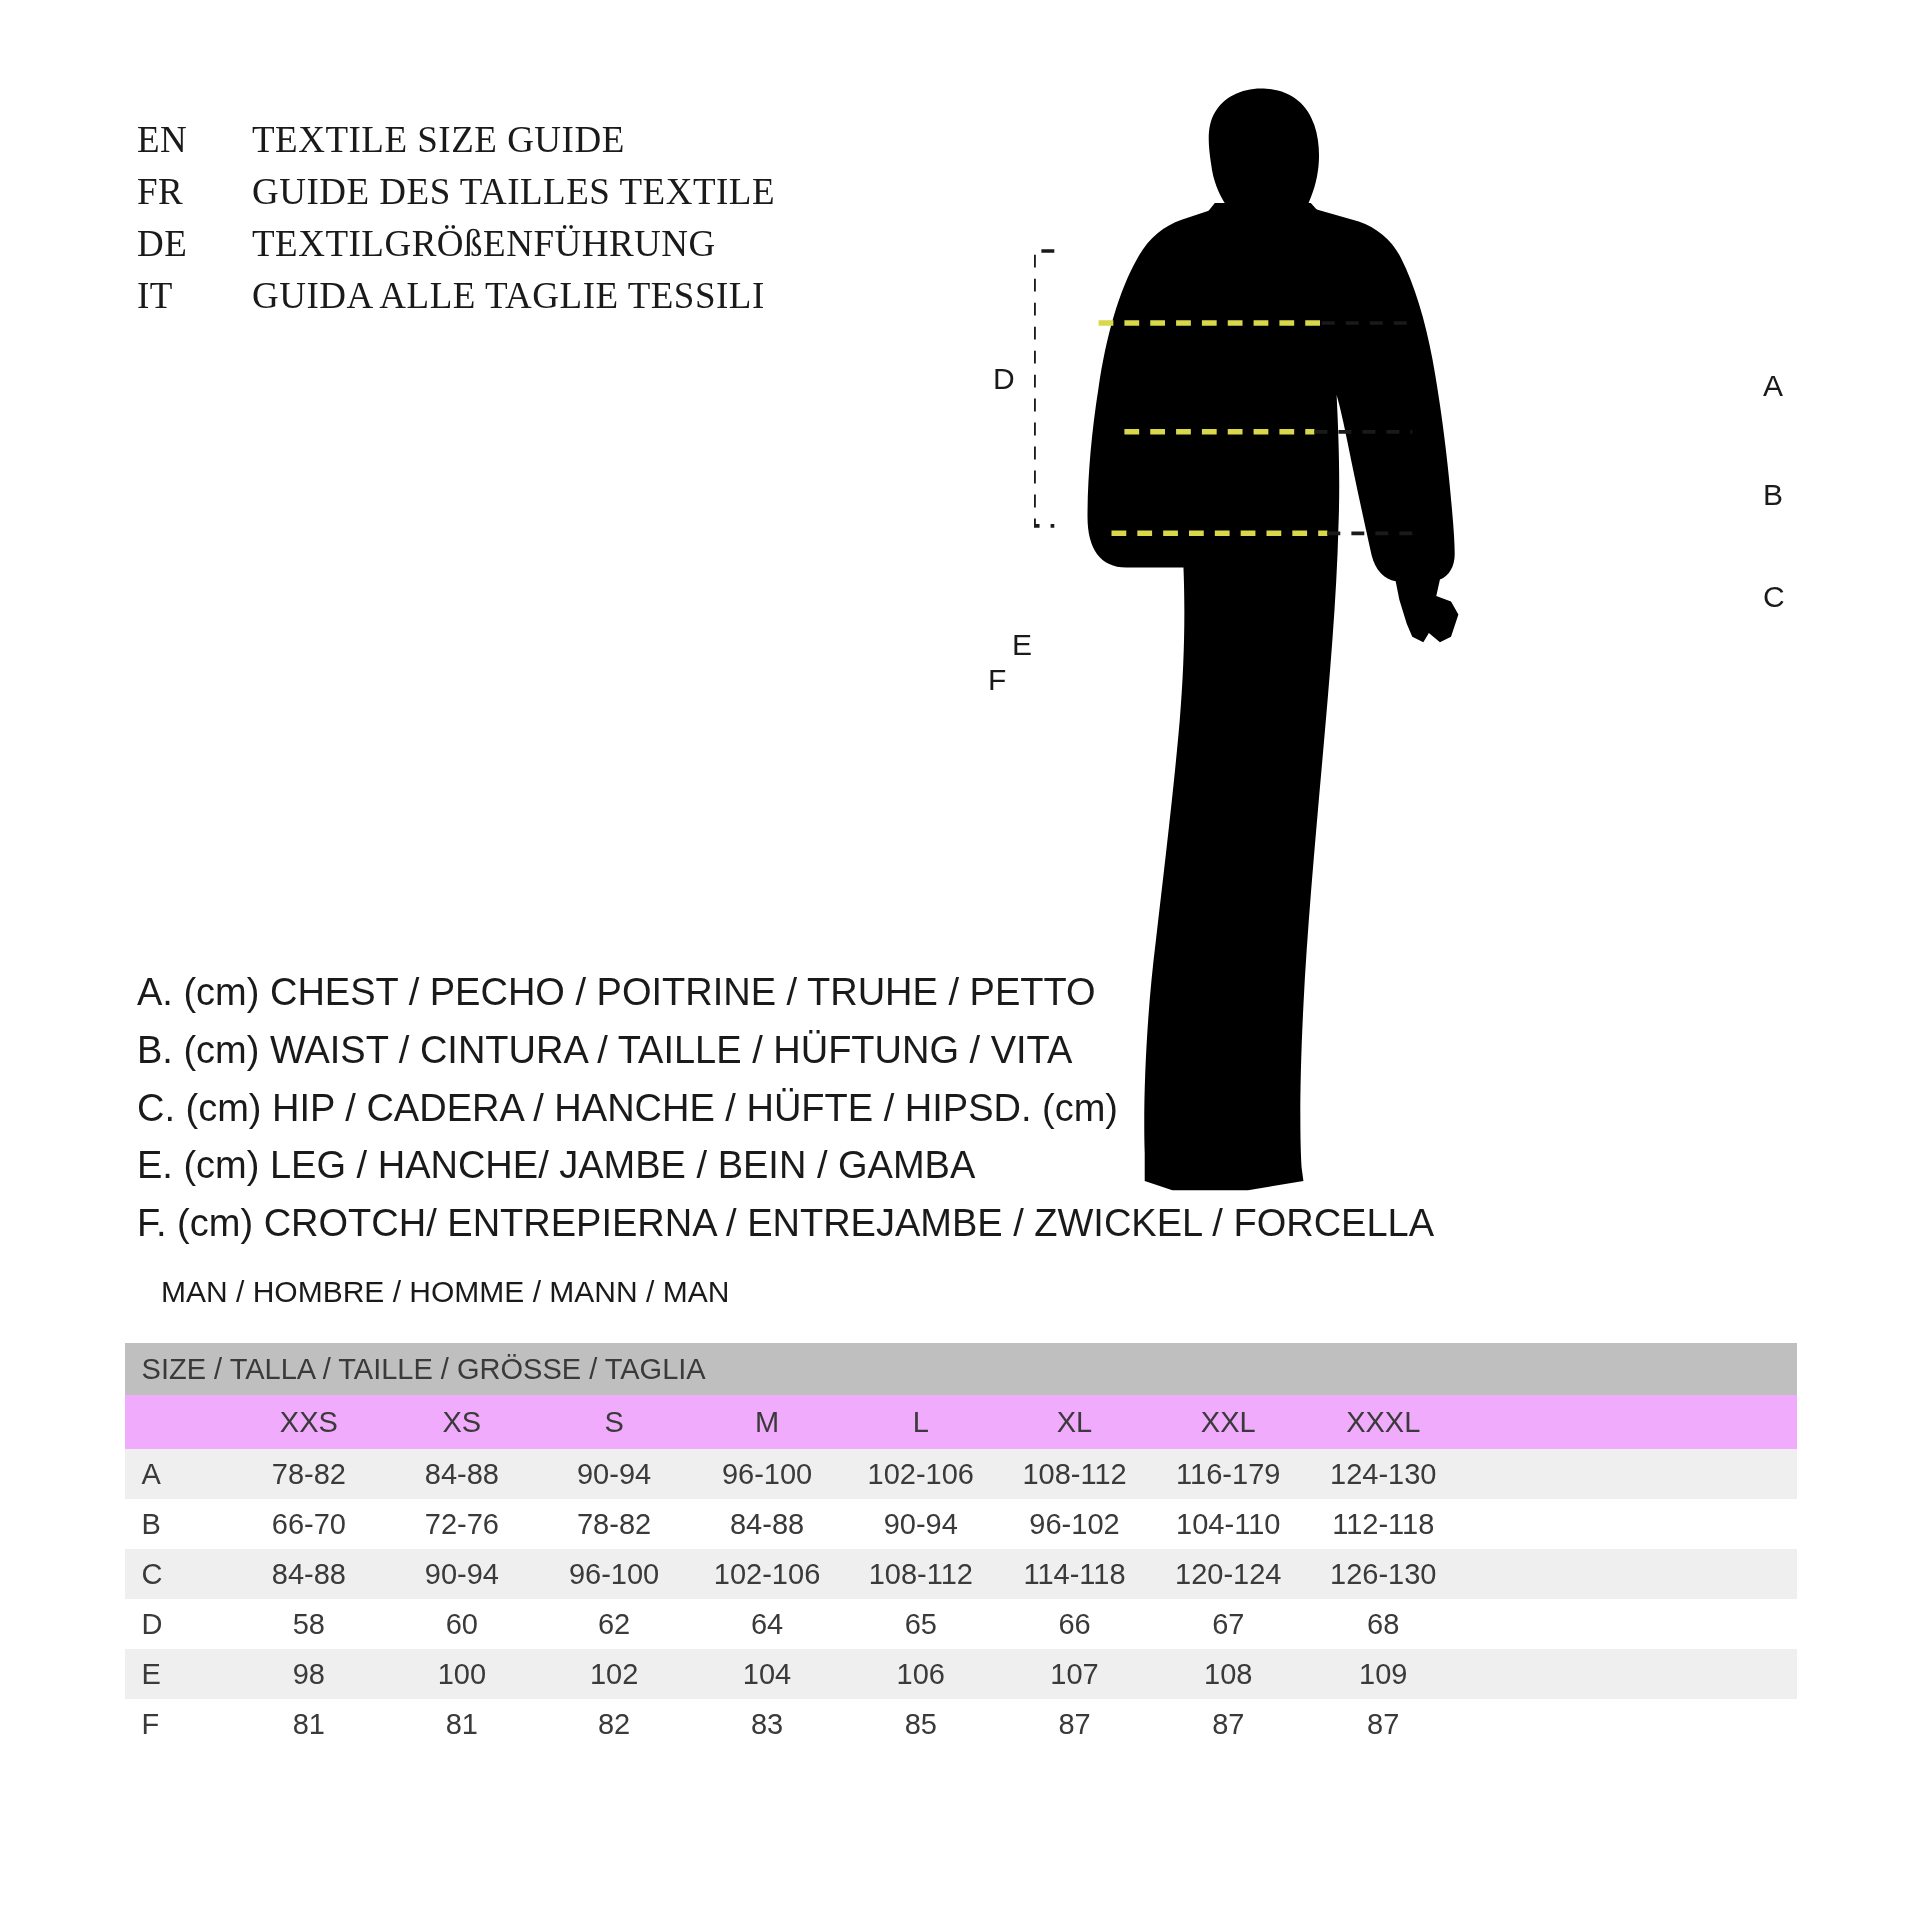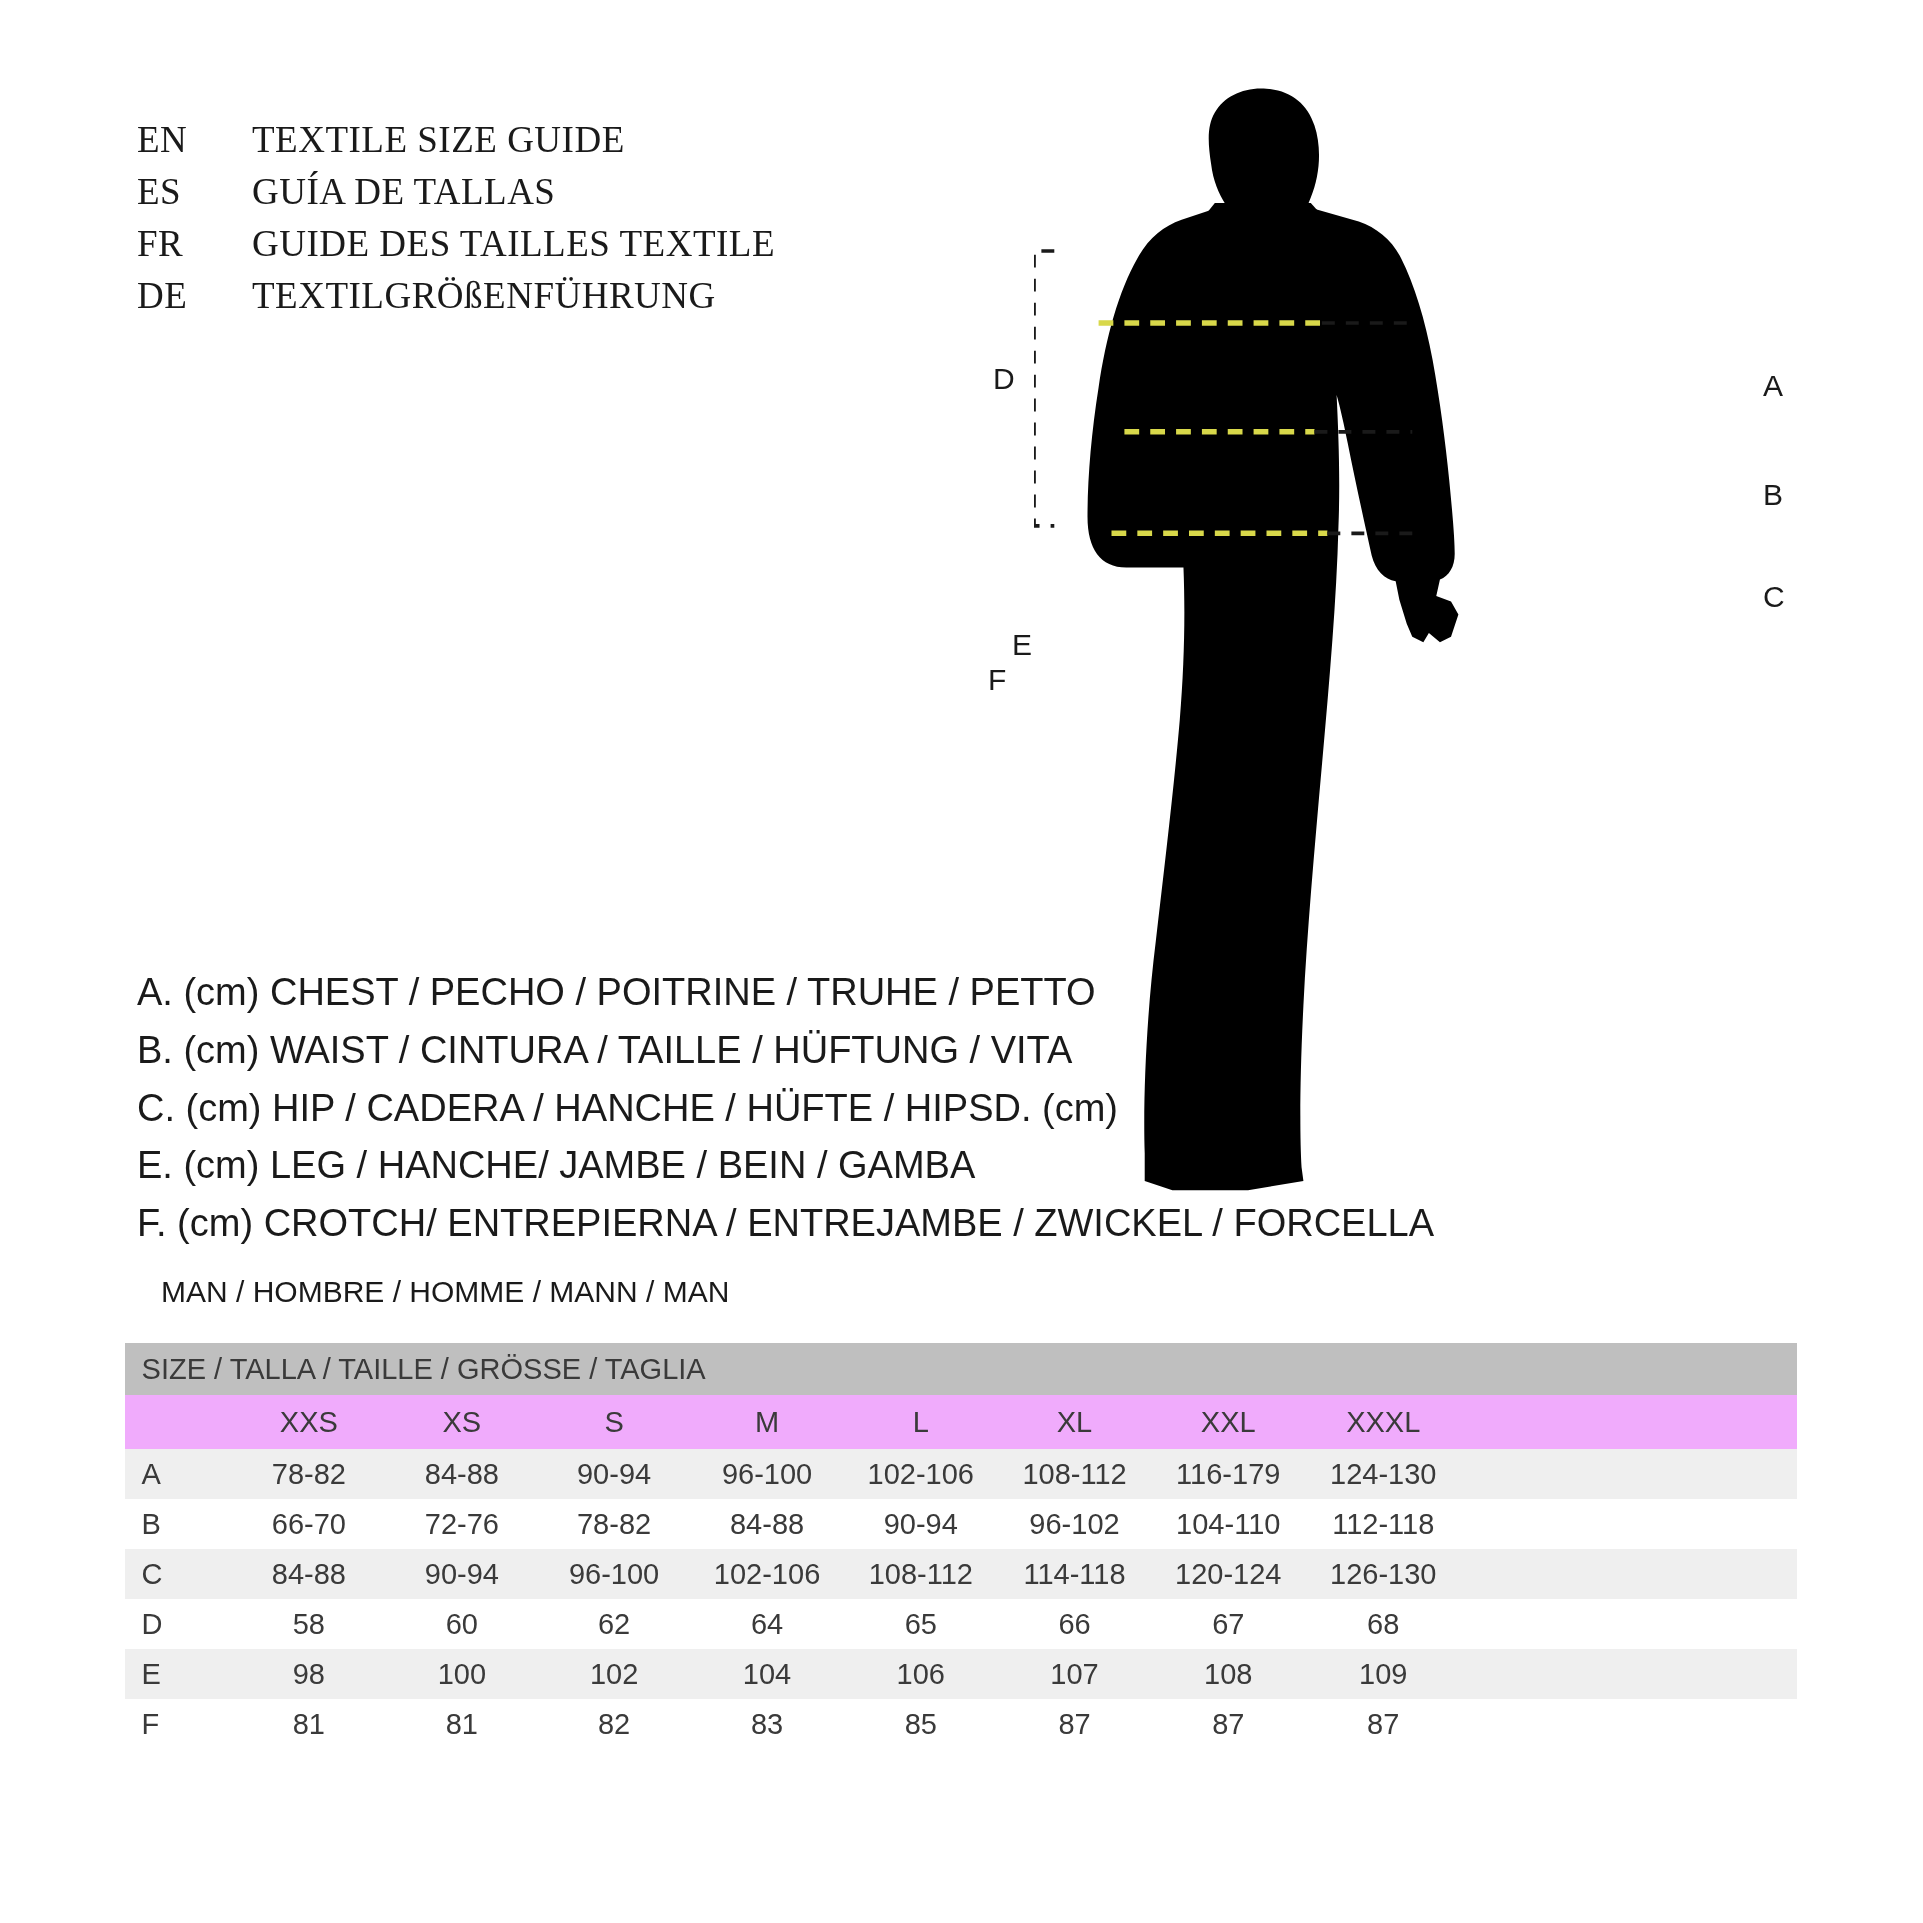--- a/index.html
+++ b/index.html
@@ -132,30 +132,30 @@
 </style>
 </head>
 <body>
 
 <div id="lang-block">
   <div class="lang-row">
     <span class="lang-code">EN</span>
     <span class="lang-title">TEXTILE SIZE GUIDE</span>
   </div>
   <div class="lang-row">
-    <span class="lang-code">ES</span>
-    <span class="lang-title">GUÍA DE TALLAS</span>
-  </div>
-  <div class="lang-row">
     <span class="lang-code">FR</span>
     <span class="lang-title">GUIDE DES TAILLES TEXTILE</span>
   </div>
   <div class="lang-row">
     <span class="lang-code">DE</span>
     <span class="lang-title">TEXTILGRÖßENFÜHRUNG</span>
+  </div>
+  <div class="lang-row">
+    <span class="lang-code">IT</span>
+    <span class="lang-title">GUIDA ALLE TAGLIE TESSILI</span>
   </div>
 </div>
 
 <div id="legend-block">
   <div class="legend-row">A. (cm) CHEST / PECHO / POITRINE / TRUHE / PETTO</div>
   <div class="legend-row">B. (cm) WAIST / CINTURA / TAILLE / HÜFTUNG / VITA</div>
   <div class="legend-row">C. (cm) HIP / CADERA / HANCHE / HÜFTE / HIPSD. (cm)</div>
   <div class="legend-row">E. (cm) LEG / HANCHE/ JAMBE / BEIN / GAMBA</div>
   <div class="legend-row">F. (cm) CROTCH/ ENTREPIERNA / ENTREJAMBE / ZWICKEL / FORCELLA</div>
 </div>

